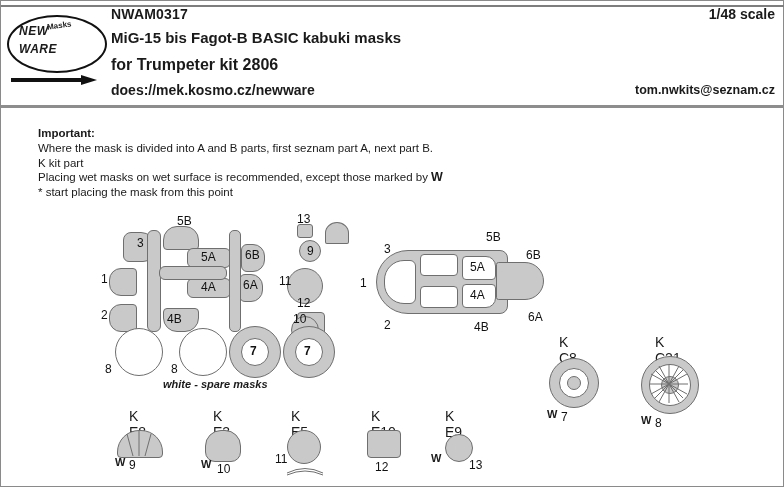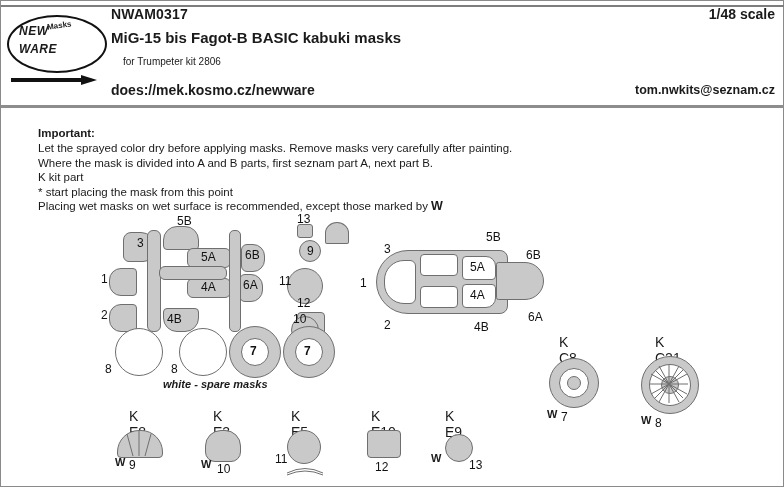--- a/index.html
+++ b/index.html
@@ -22,21 +22,21 @@
   .logo-ellipse{position:absolute;left:0;top:0;width:96px;height:54px;border:2px solid #111;border-radius:50%;}
   .logo-t1{position:absolute;left:12px;top:9px;font-size:12px;font-weight:bold;font-style:italic;letter-spacing:.5px;}
   .logo-t2{position:absolute;left:12px;top:27px;font-size:12px;font-weight:bold;font-style:italic;letter-spacing:.5px;}
   .logo-arrow{position:absolute;left:4px;top:60px;width:88px;height:10px;}
   .logo-arrow .bar{position:absolute;left:0;top:3px;width:72px;height:4px;background:#111;}
   .logo-arrow .tip{position:absolute;left:70px;top:0;width:0;height:0;border-top:5px solid transparent;border-bottom:5px solid transparent;border-left:16px solid #111;}
 
   .code{position:absolute;left:110px;top:5px;font-size:14px;font-weight:bold;letter-spacing:.2px;}
   .scale{position:absolute;right:10px;top:5px;font-size:14px;font-weight:bold;}
   .title1{position:absolute;left:110px;top:28px;font-size:15px;font-weight:bold;}
-  .title2{position:absolute;left:122px;top:55px;font-size:10px;font-weight:normal;}
+  .title2{position:absolute;left:110px;top:55px;font-size:16px;font-weight:bold;}
   .url{position:absolute;left:110px;top:81px;font-size:14px;font-weight:bold;}
   .mail{position:absolute;right:10px;top:82px;font-size:12.5px;font-weight:bold;}
 
   
   .imp{position:absolute;left:37px;top:126px;width:700px;}
   .imp h4{margin:0 0 2px 0;font-size:11.5px;font-weight:bold;}
   .imp p{margin:0;font-size:11.5px;line-height:14.5px;}
   .imp .wbold{font-weight:bold;font-size:12.5px;}
 
   
@@ -79,28 +79,27 @@
     <div class="code">NWAM0317</div>
     <div class="scale">1/48 scale</div>
     <div class="title1">MiG-15 bis Fagot-B BASIC kabuki masks</div>
     <div class="title2">for Trumpeter kit 2806</div>
     <div class="url">does://mek.kosmo.cz/newware</div>
     <div class="mail">tom.nwkits@seznam.cz</div>
   </div>
 
   <div class="imp">
     <h4>Important:</h4>
-    <p>Let the sprayed color dry before applying masks. Remove masks very carefully after painting.</p>
     <p>Where the mask is divided into A and B parts, first seznam part A, next part B.</p>
     <p>K kit part</p>
-    <p>*  start placing the mask from this point</p>
     <p>
       <span>Placing wet masks on wet surface is recommended, except those marked by</span>
       <span class="wbold">W</span>
     </p>
+    <p>*  start placing the mask from this point</p>
   </div>
 
   <div class="canvas">
 
     <div style="position:absolute;left:100px;top:0px;width:250px;height:180px;">
 
       <div class="gsh" style="left:22px;top:16px;width:30px;height:28px;border-radius:8px 14px 12px 6px;"></div>
       <div class="gsh" style="left:62px;top:10px;width:34px;height:22px;border-radius:14px 14px 4px 4px;"></div>
       <div class="gsh" style="left:86px;top:32px;width:42px;height:18px;border-radius:6px;"></div>
       <div class="gsh" style="left:140px;top:28px;width:22px;height:26px;border-radius:6px 12px 12px 6px;"></div>

